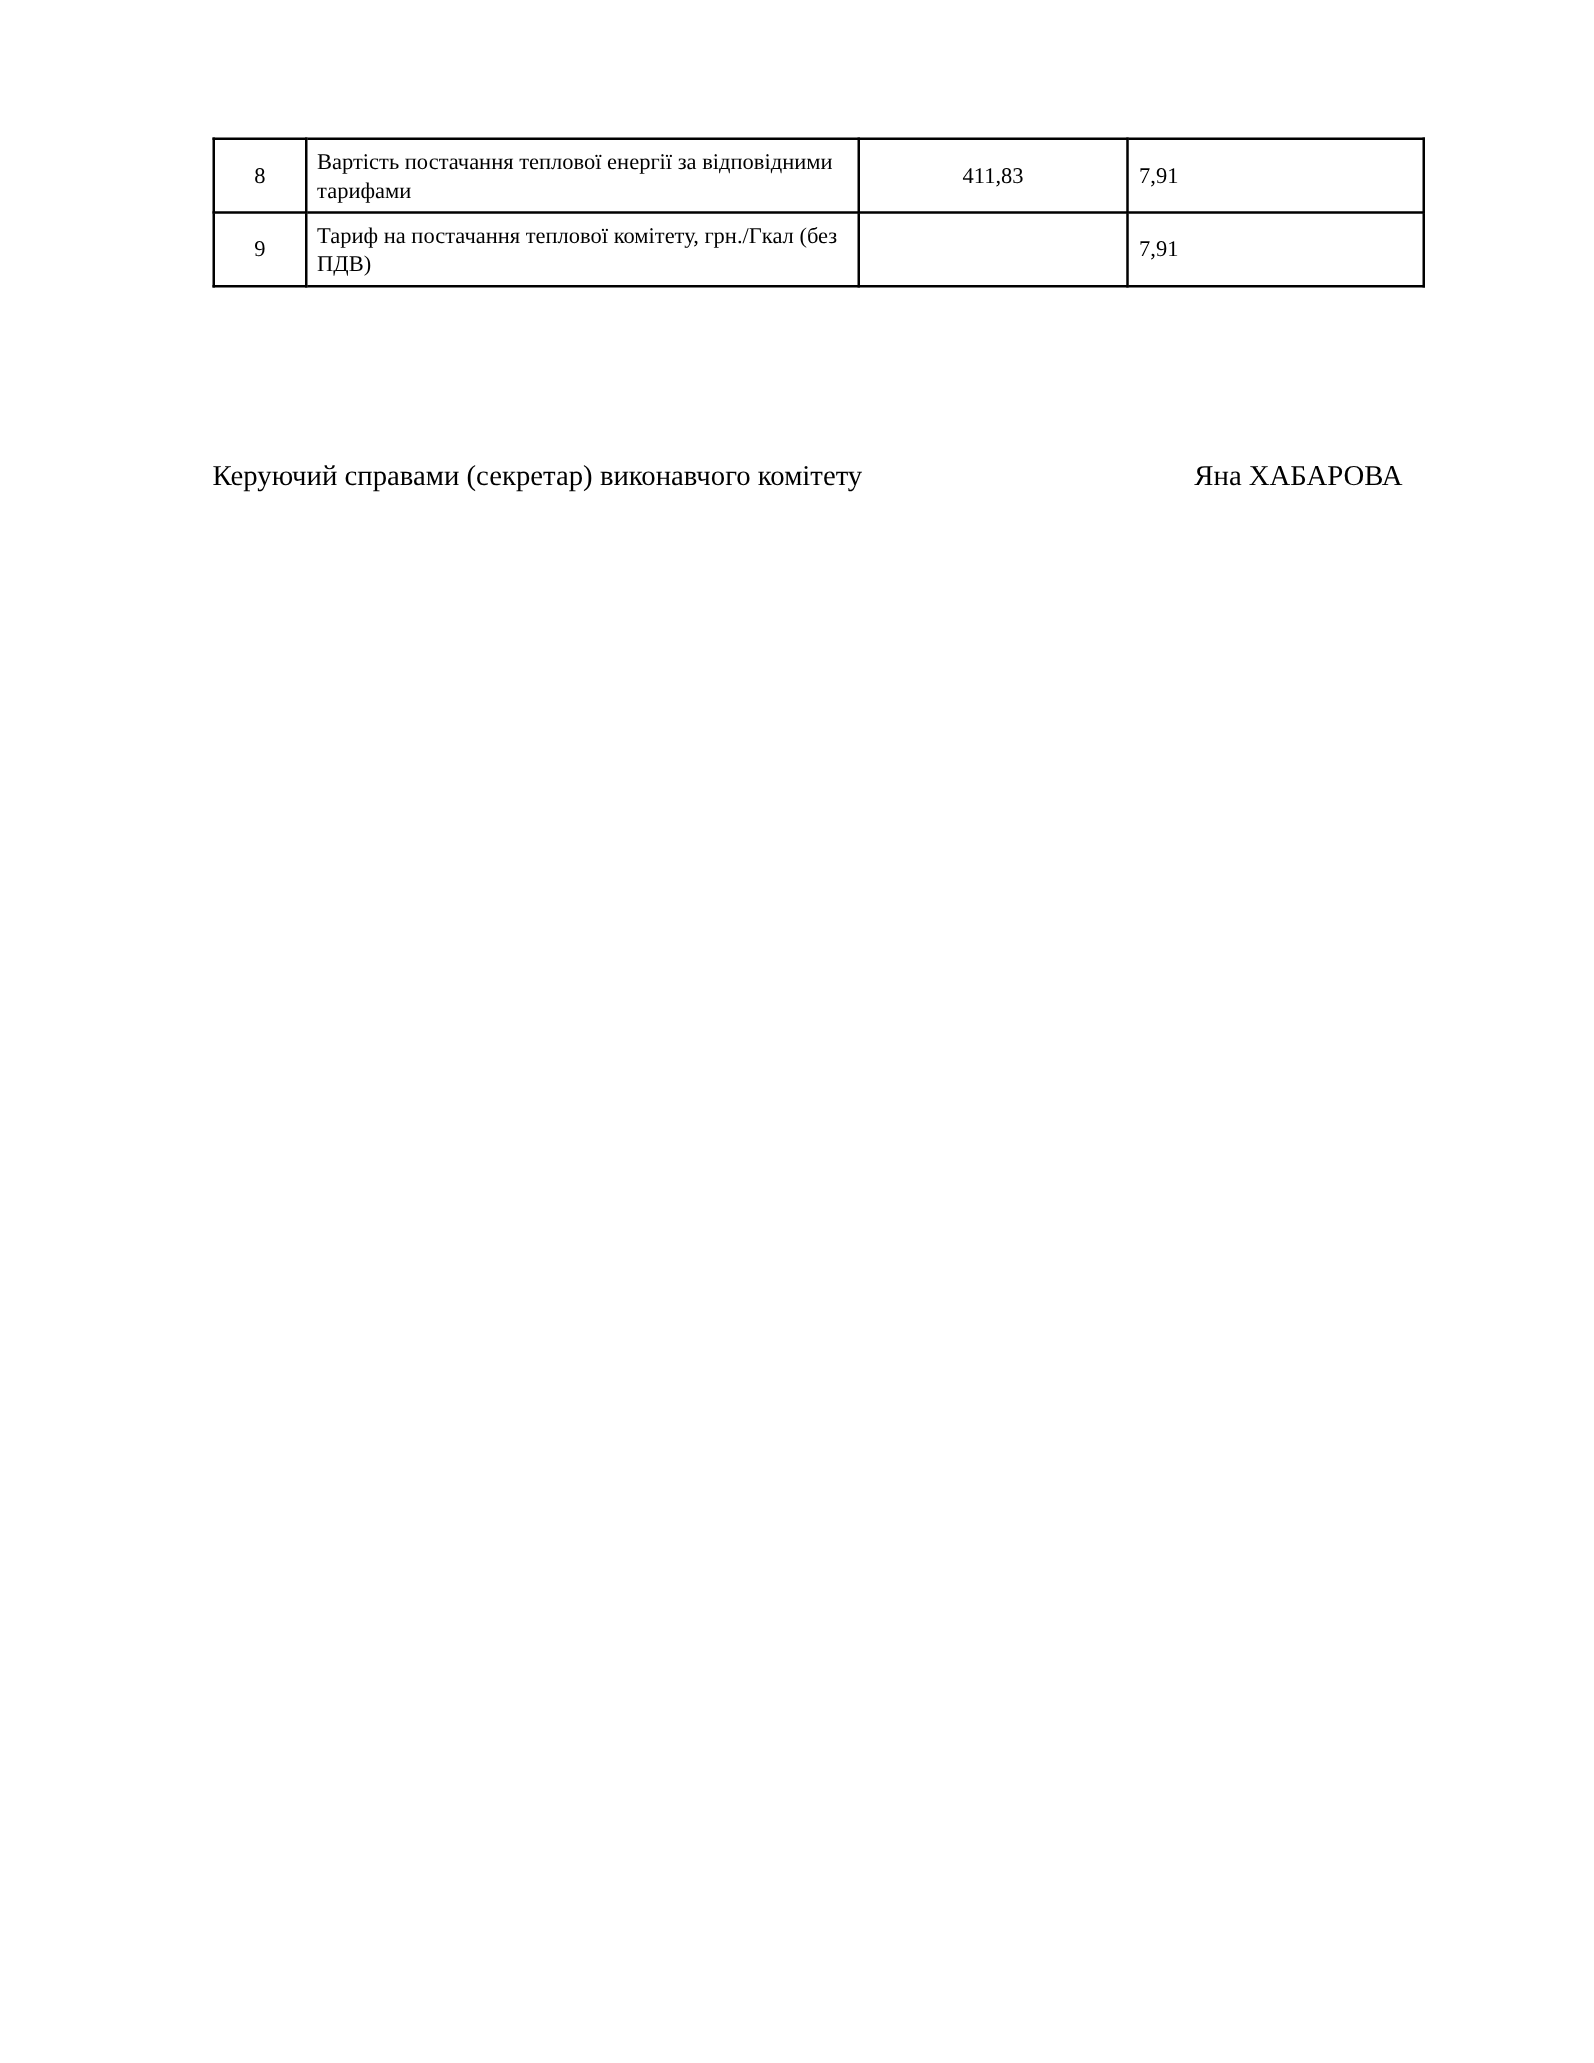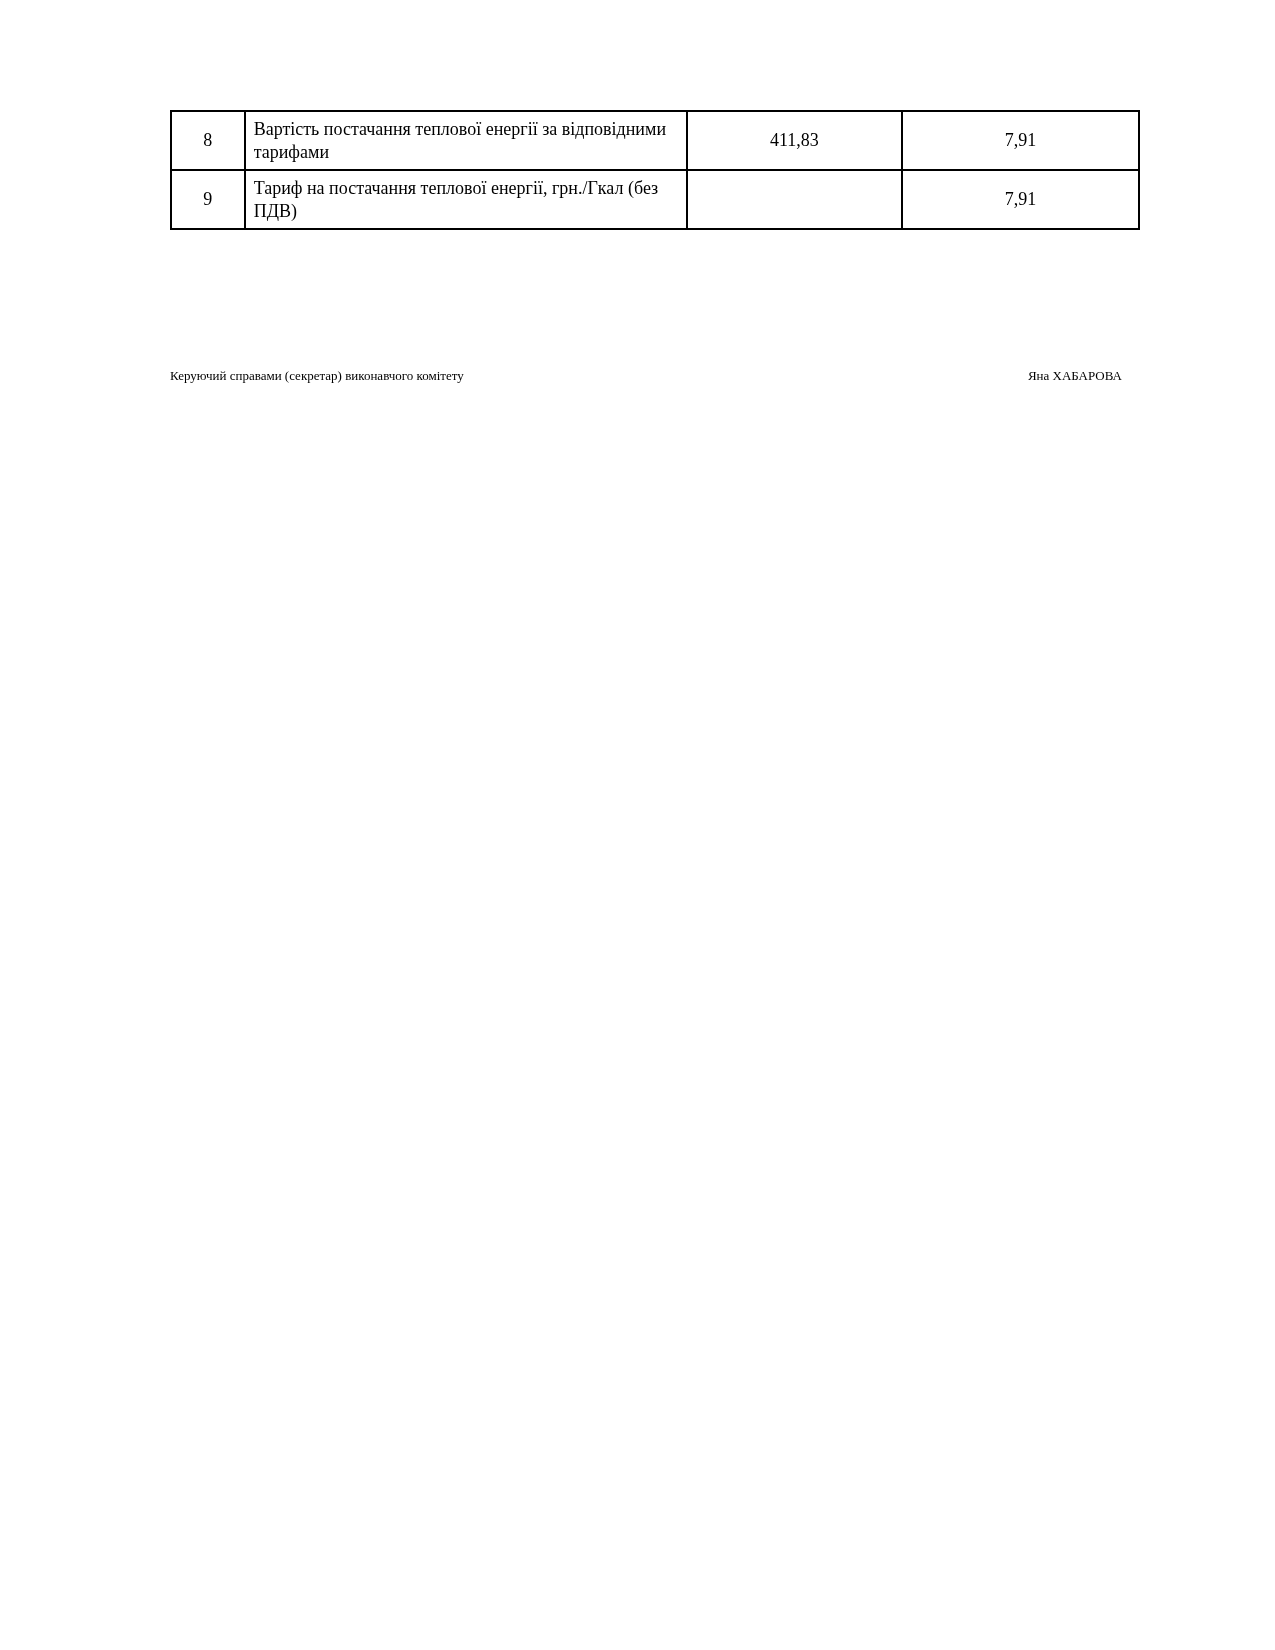--- a/index.html
+++ b/index.html
@@ -24,50 +24,50 @@
     line-height: 1.25;
   }
   .tariff-table td {
     border: 2px solid #000000;
     vertical-align: middle;
     padding: 6px 8px;
   }
   .col-num   { width: 70px;  text-align: center; }
   .col-label { width: 420px; text-align: left; padding-left: 10px; }
   .col-v1    { width: 205px; text-align: center; }
-  .col-v2    { width: 225px; text-align: center; }
+  .col-v2    { width: 225px; }
   .row-short td { padding-top: 5px; padding-bottom: 5px; }
   .signature-line {
     position: absolute;
     left: 170px;
     top: 368px;
     width: 952px;
     display: flex;
     justify-content: space-between;
     align-items: baseline;
-    font-size: 13px;
+    font-size: 23px;
     gap: 28px;
   }
 </style>
 </head>
 <body>
 
 <div class="page">
 
   <table class="tariff-table">
     <tbody>
       <tr>
         <td class="col-num">8</td>
         <td class="col-label">Вартість постачання теплової енергії за відповідними тарифами</td>
         <td class="col-v1">411,83</td>
         <td class="col-v2">7,91</td>
       </tr>
       <tr>
         <td class="col-num">9</td>
-        <td class="col-label">Тариф на постачання теплової енергії, грн./Гкал  (без ПДВ)</td>
+        <td class="col-label">Тариф на постачання теплової комітету, грн./Гкал  (без ПДВ)</td>
         <td class="col-v1"></td>
         <td class="col-v2">7,91</td>
       </tr>
     </tbody>
   </table>
 
   <div class="signature-line">
     <span>Керуючий справами (секретар) виконавчого комітету</span>
     <span>Яна ХАБАРОВА</span>
   </div>

